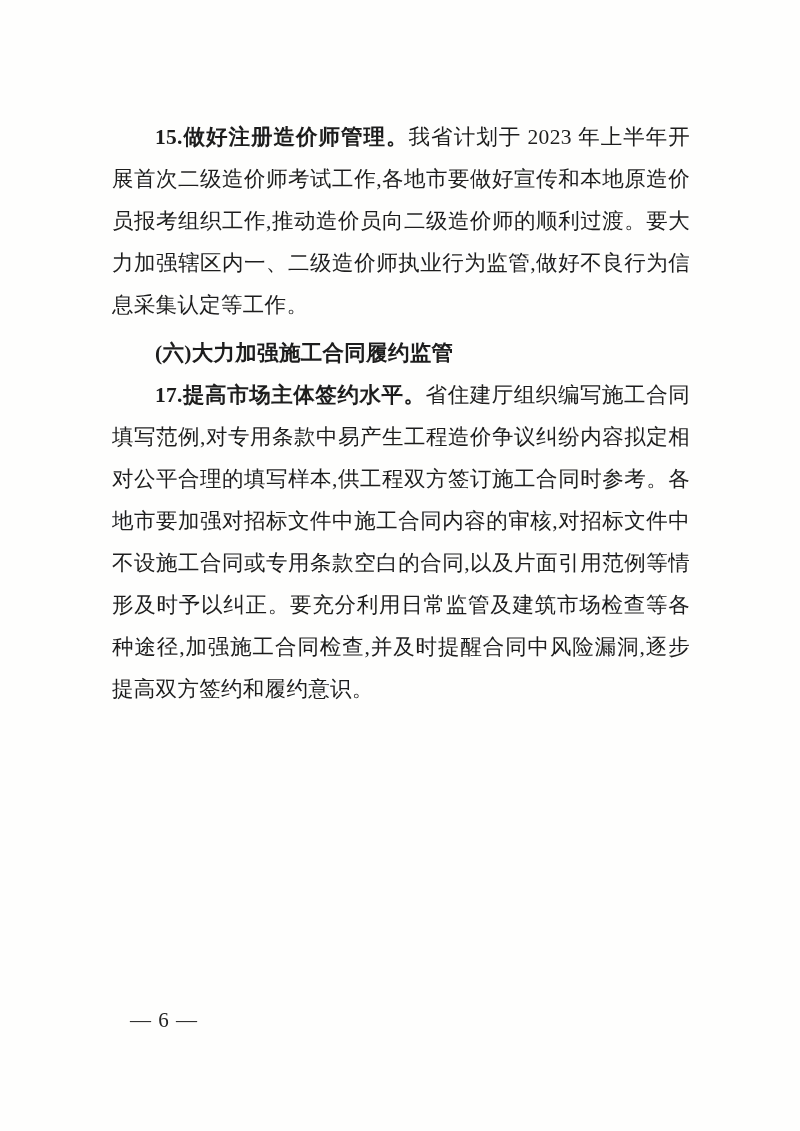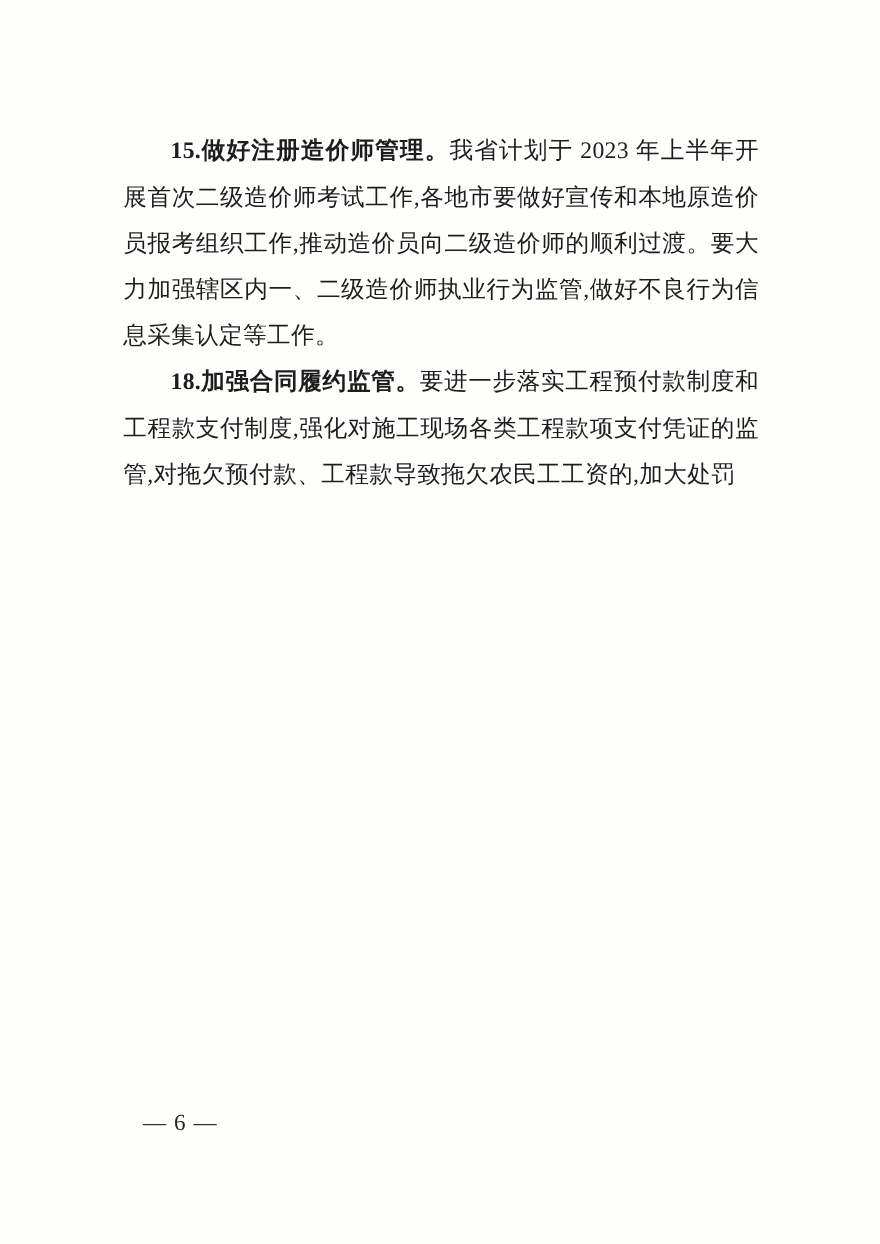--- a/index.html
+++ b/index.html
@@ -53,21 +53,22 @@
 </head>
 <body>
 
 <div class="page">
 
   <div class="text-block">
 
     <p class="para"><span class="lead">15.做好注册造价师管理。</span><span>我省计划于 2023 年上半年开展首次二级造价师考试工作,各地市要做好宣传和本地原造价员报考组织工作,推动造价员向二级造价师的顺利过渡。要大力加强辖区内一、二级造价师执业行为监管,做好不良行为信息采集认定等工作。</span></p>
 
 
+    <p class="section-heading">(六)大力加强施工合同履约监管</p>
 
+    <p class="para"><span class="lead">17.提高市场主体签约水平。</span><span>省住建厅组织编写施工合同填写范例,对专用条款中易产生工程造价争议纠纷内容拟定相对公平合理的填写样本,供工程双方签订施工合同时参考。各地市要加强对招标文件中施工合同内容的审核,对招标文件中不设施工合同或专用条款空白的合同,以及片面引用范例等情形及时予以纠正。要充分利用日常监管及建筑市场检查等各种途径,加强施工合同检查,并及时提醒合同中风险漏洞,逐步提高双方签约和履约意识。</span></p>
 
-    <p class="para"><span class="lead">18.加强合同履约监管。</span><span>要进一步落实工程预付款制度和工程款支付制度,强化对施工现场各类工程款项支付凭证的监管,对拖欠预付款、工程款导致拖欠农民工工资的,加大处罚</span></p>
 
   </div>
 
   <div class="footer"><span>— 6 —</span></div>
 
 </div>
 
 </body></html>

